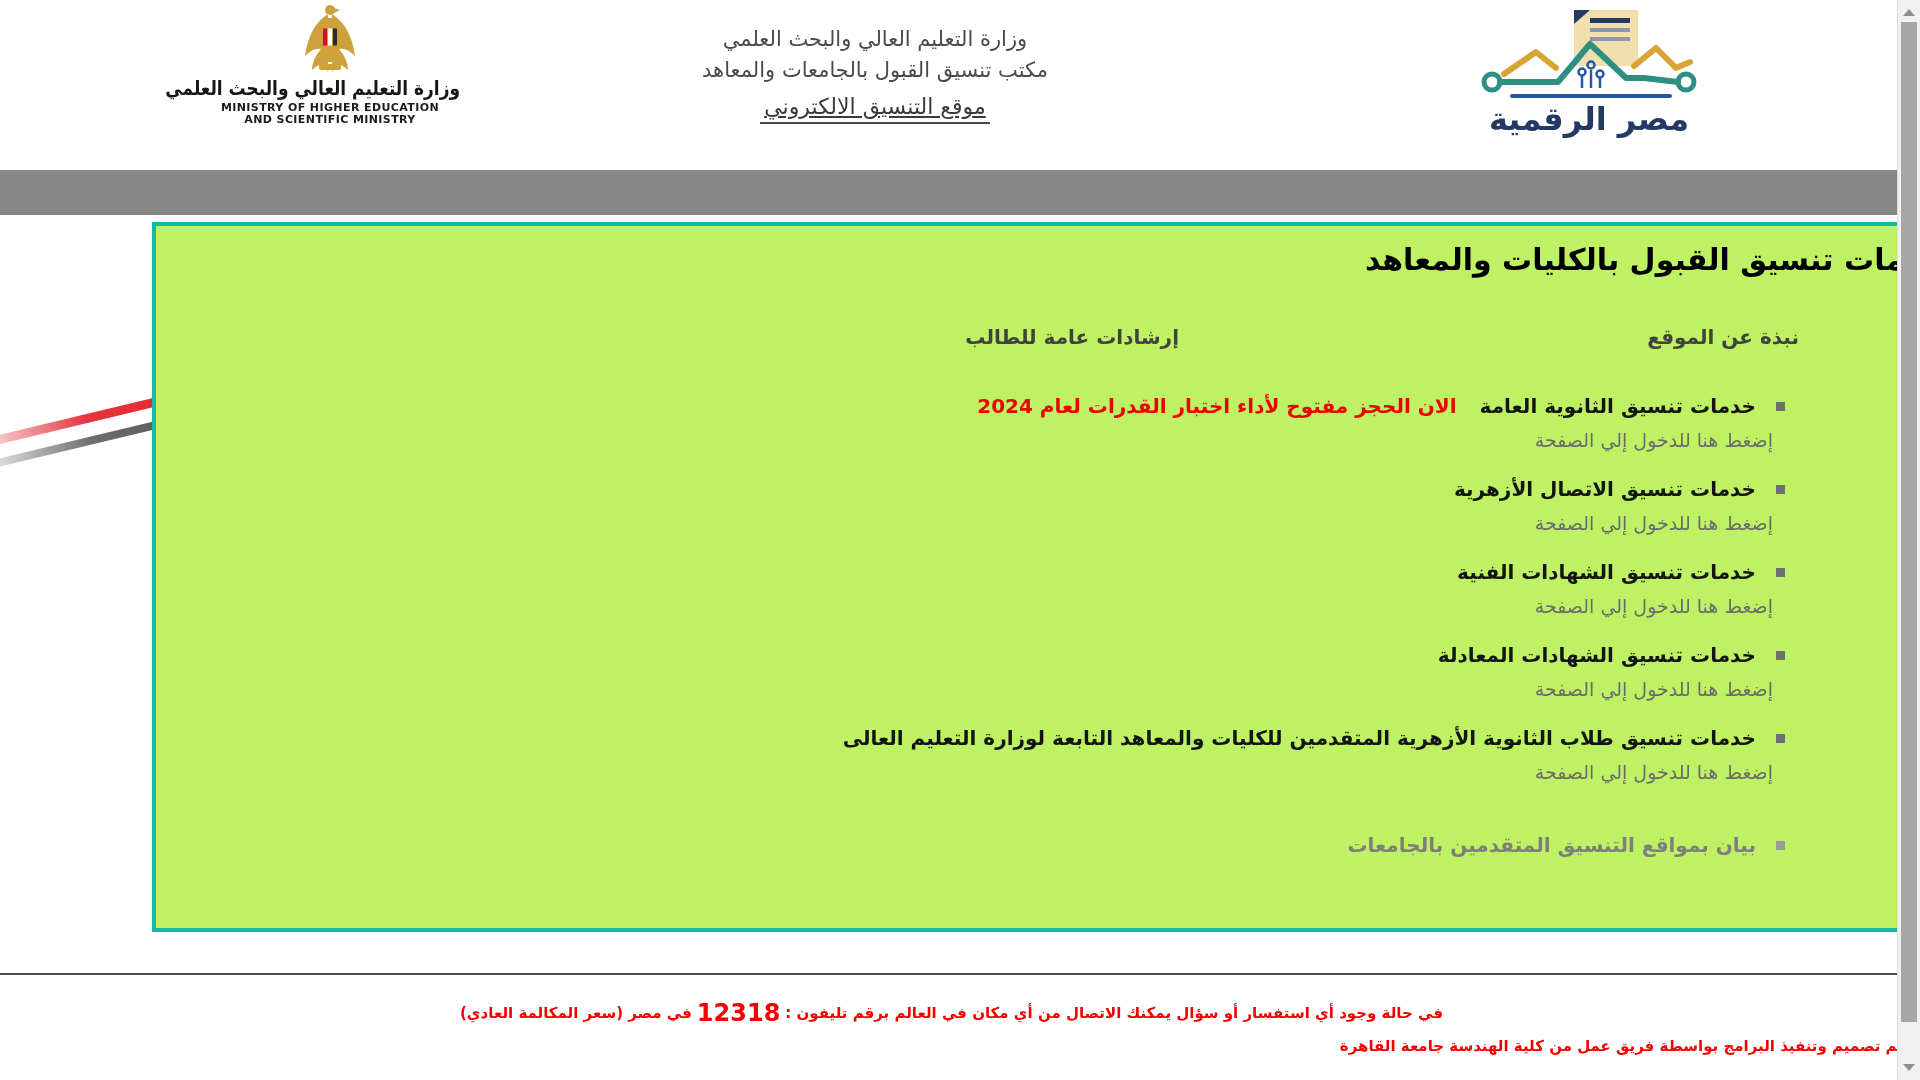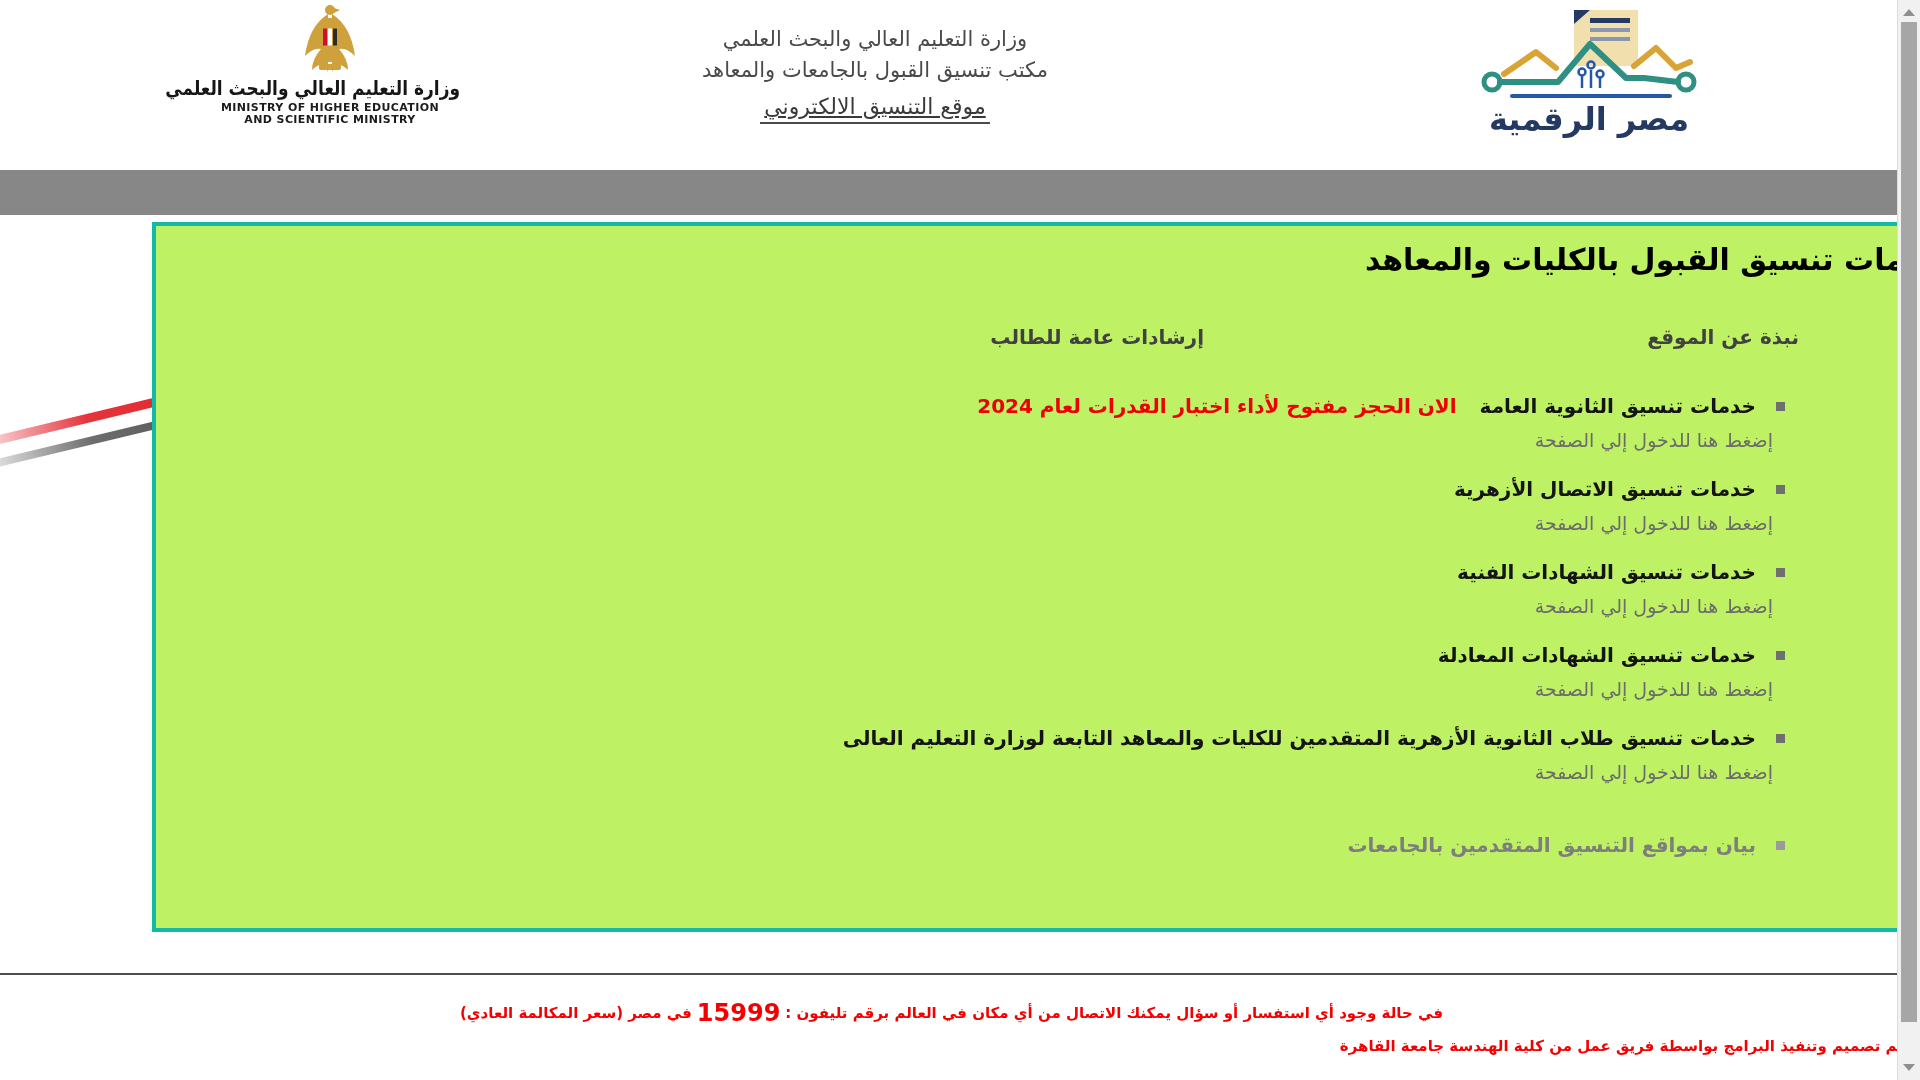--- a/index.html
+++ b/index.html
@@ -45,21 +45,21 @@
   
   .main-box { position:absolute; left:152px; top:222px; width:1823px; height:710px;
               background:#bef264; border:4px solid #14b8a6; box-shadow:0 0 6px rgba(0,0,0,.05);
               direction:rtl; }
   .main-title { margin:16px 28px 0 0; font-size:30px; font-weight:bold; color:#000;
                 font-family:"DejaVu Serif","DejaVu Sans",serif; }
 
   .nav-row { position:relative; height:34px; margin-top:48px; }
   .nav-link { position:absolute; top:0; font-size:20px; font-weight:bold; color:#414141; cursor:pointer; }
   .nav-link.about   { right:172px; }
-  .nav-link.guide   { right:767px; }
+  .nav-link.guide   { right:792px; }
 
   .services { margin:34px 186px 0 0; }
   .service { margin-bottom:25px; }
   .svc-row { font-size:20px; font-weight:bold; color:#141414; line-height:27px;margin-top:25px; }
   .bullet { display:inline-block; width:9px; height:9px; background:#6f6f6f;
             margin-left:13px; vertical-align:2px; }
   .svc-notice { color:#ee0000; margin-right:16px; }
   .svc-link { margin:9px 12px 0 0; font-size:19px; color:#6b6b6b; cursor:pointer; width:fit-content; }
   .statement { margin-top:50px; font-size:20px; font-weight:bold; color:#7e7e7e; cursor:pointer; }
   .statement .bullet { background:#9a9a9a; }
@@ -219,21 +219,21 @@
         <span class="bullet"></span>
         <span>بيان بمواقع التنسيق المتقدمين بالجامعات</span>
       </div>
 
     </div>
   </div>
 
   <div class="footer">
     <div class="footer-line1">
       <span>في حالة وجود أي استفسار أو سؤال يمكنك الاتصال من أي مكان في العالم برقم تليفون :</span>
-      <span class="footer-phone">15999</span>
+      <span class="footer-phone">12318</span>
       <span>في مصر (سعر المكالمة العادي)</span>
     </div>
     <div class="footer-line2">تم تصميم وتنفيذ البرامج بواسطة فريق عمل من كلية الهندسة جامعة القاهرة</div>
   </div>
 
   <div class="scrollbar">
     <div class="sb-up"></div>
     <div class="sb-thumb"></div>
     <div class="sb-down"></div>
   </div>

